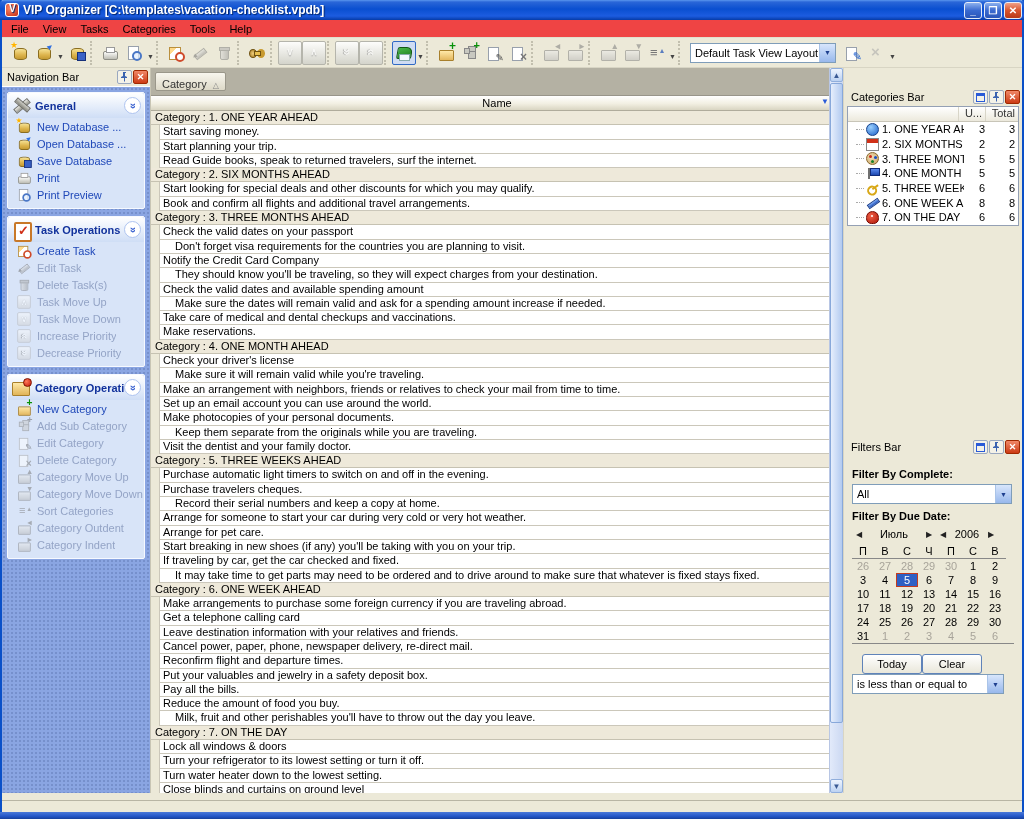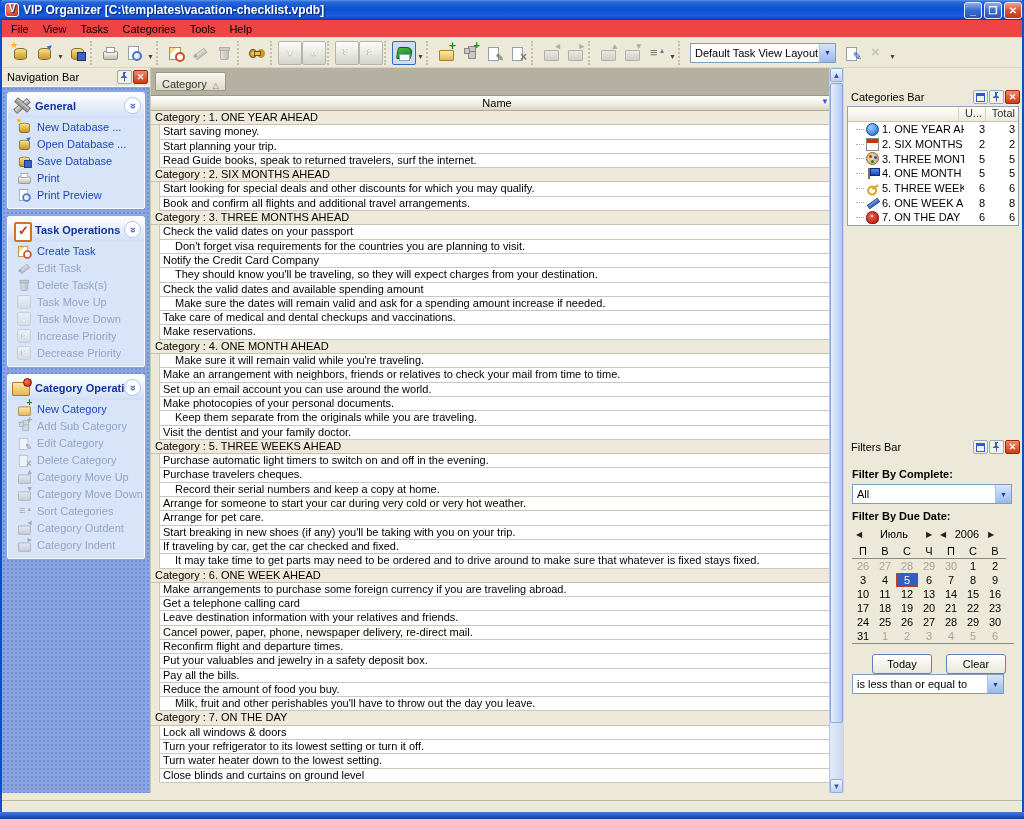--- a/index.html
+++ b/index.html
@@ -162,21 +162,21 @@
   .calendar{margin-top:4px;color:#000}
   .cal-nav{display:flex;align-items:center;height:16px;margin-bottom:2px}
   .cal-nav .arr{width:14px;text-align:center;font-size:8px;color:#222}
   .cal-nav .mname{width:56px;text-align:center}
   .cal-nav .yname{width:34px;text-align:center}
   .cal-grid{display:grid;grid-template-columns:repeat(7,22px)}
   .cwd{height:15px;text-align:center;line-height:15px;border-bottom:1px solid #888}
   .cday{height:14px;text-align:center;line-height:14px}
   .cday.muted{color:#a8a49a}
   .cday.sel{background:#2e5fc4;color:#fff;outline:1px solid #c33b1e;outline-offset:-1px}
-  .cal-btnrow{display:flex;gap:14px;margin:8px 0 0 20px;padding-top:2px}
+  .cal-btnrow{display:flex;gap:0;margin:8px 0 0 10px;padding-top:2px}
   .xp-btn{width:60px;height:20px;border:1px solid #5f83b9;border-radius:3px;background:linear-gradient(#ffffff,#e9e7da);display:flex;align-items:center;justify-content:center;color:#000}
 
   
   .statusband{position:absolute;left:0;right:0;bottom:7px;height:12px;background:#ece9d8;border-top:1px solid #b8b5a4}
   .bottomblue{position:absolute;left:-2px;right:-2px;bottom:0;height:7px;background:linear-gradient(#4a79d8,#2356c8 60%,#16409a)}
 </style>
 </head>
 <body>
 
 <div class="window">
@@ -443,20 +443,21 @@
           <div class="grow">Category : 3. THREE MONTHS AHEAD</div>
           <div class="trow">Check the valid dates on your passport</div>
           <div class="trow sub">Don't forget visa requirements for the countries you are planning to visit.</div>
           <div class="trow">Notify the Credit Card Company</div>
           <div class="trow sub">They should know you'll be traveling, so they will expect charges from your destination.</div>
           <div class="trow">Check the valid dates and available spending amount</div>
           <div class="trow sub">Make sure the dates will remain valid and ask for a spending amount increase if needed.</div>
           <div class="trow">Take care of medical and dental checkups and vaccinations.</div>
           <div class="trow">Make reservations.</div>
           <div class="grow">Category : 4. ONE MONTH AHEAD</div>
+          <div class="trow">Check your driver's license</div>
           <div class="trow sub">Make sure it will remain valid while you're traveling.</div>
           <div class="trow">Make an arrangement with neighbors, friends or relatives to check your mail from time to time.</div>
           <div class="trow">Set up an email account you can use around the world.</div>
           <div class="trow">Make photocopies of your personal documents.</div>
           <div class="trow sub">Keep them separate from the originals while you are traveling.</div>
           <div class="trow">Visit the dentist and your family doctor.</div>
           <div class="grow">Category : 5. THREE WEEKS AHEAD</div>
           <div class="trow">Purchase automatic light timers to switch on and off in the evening.</div>
           <div class="trow">Purchase travelers cheques.</div>
           <div class="trow sub">Record their serial numbers and keep a copy at home.</div>

